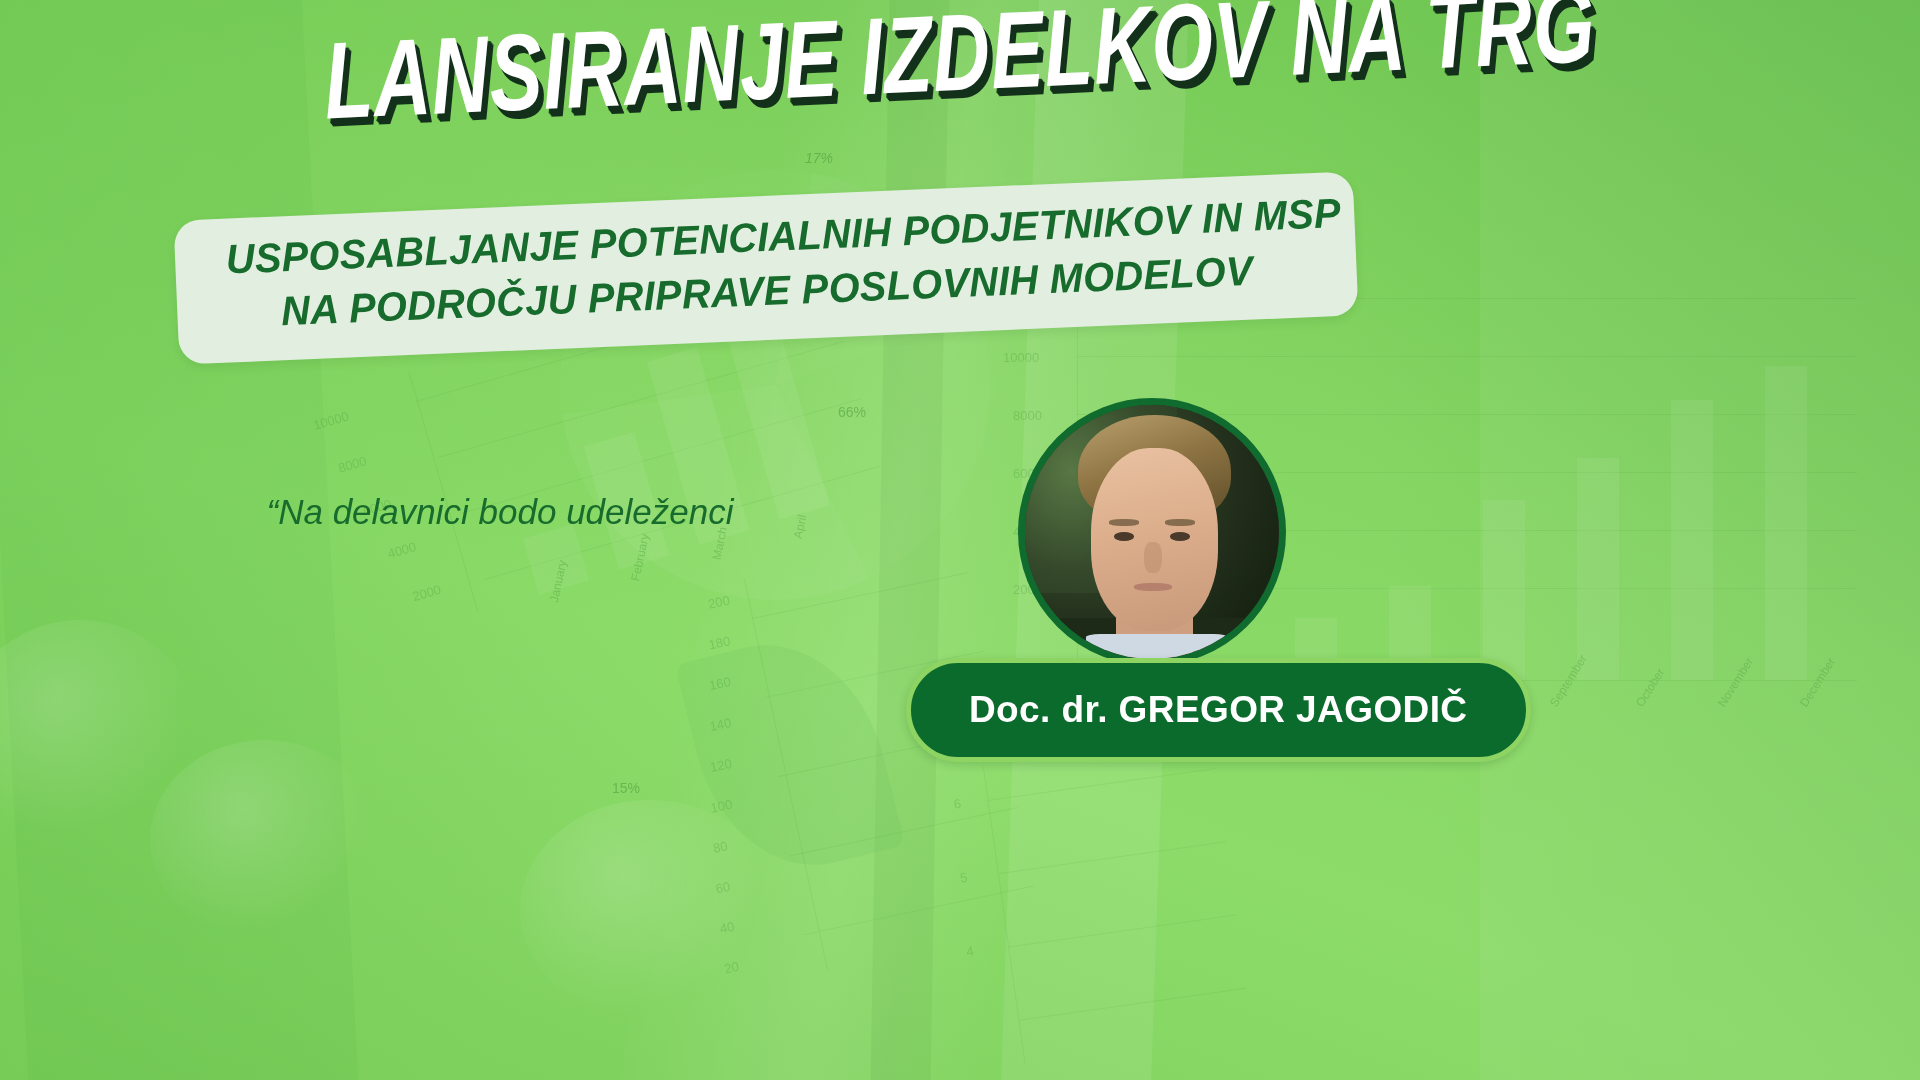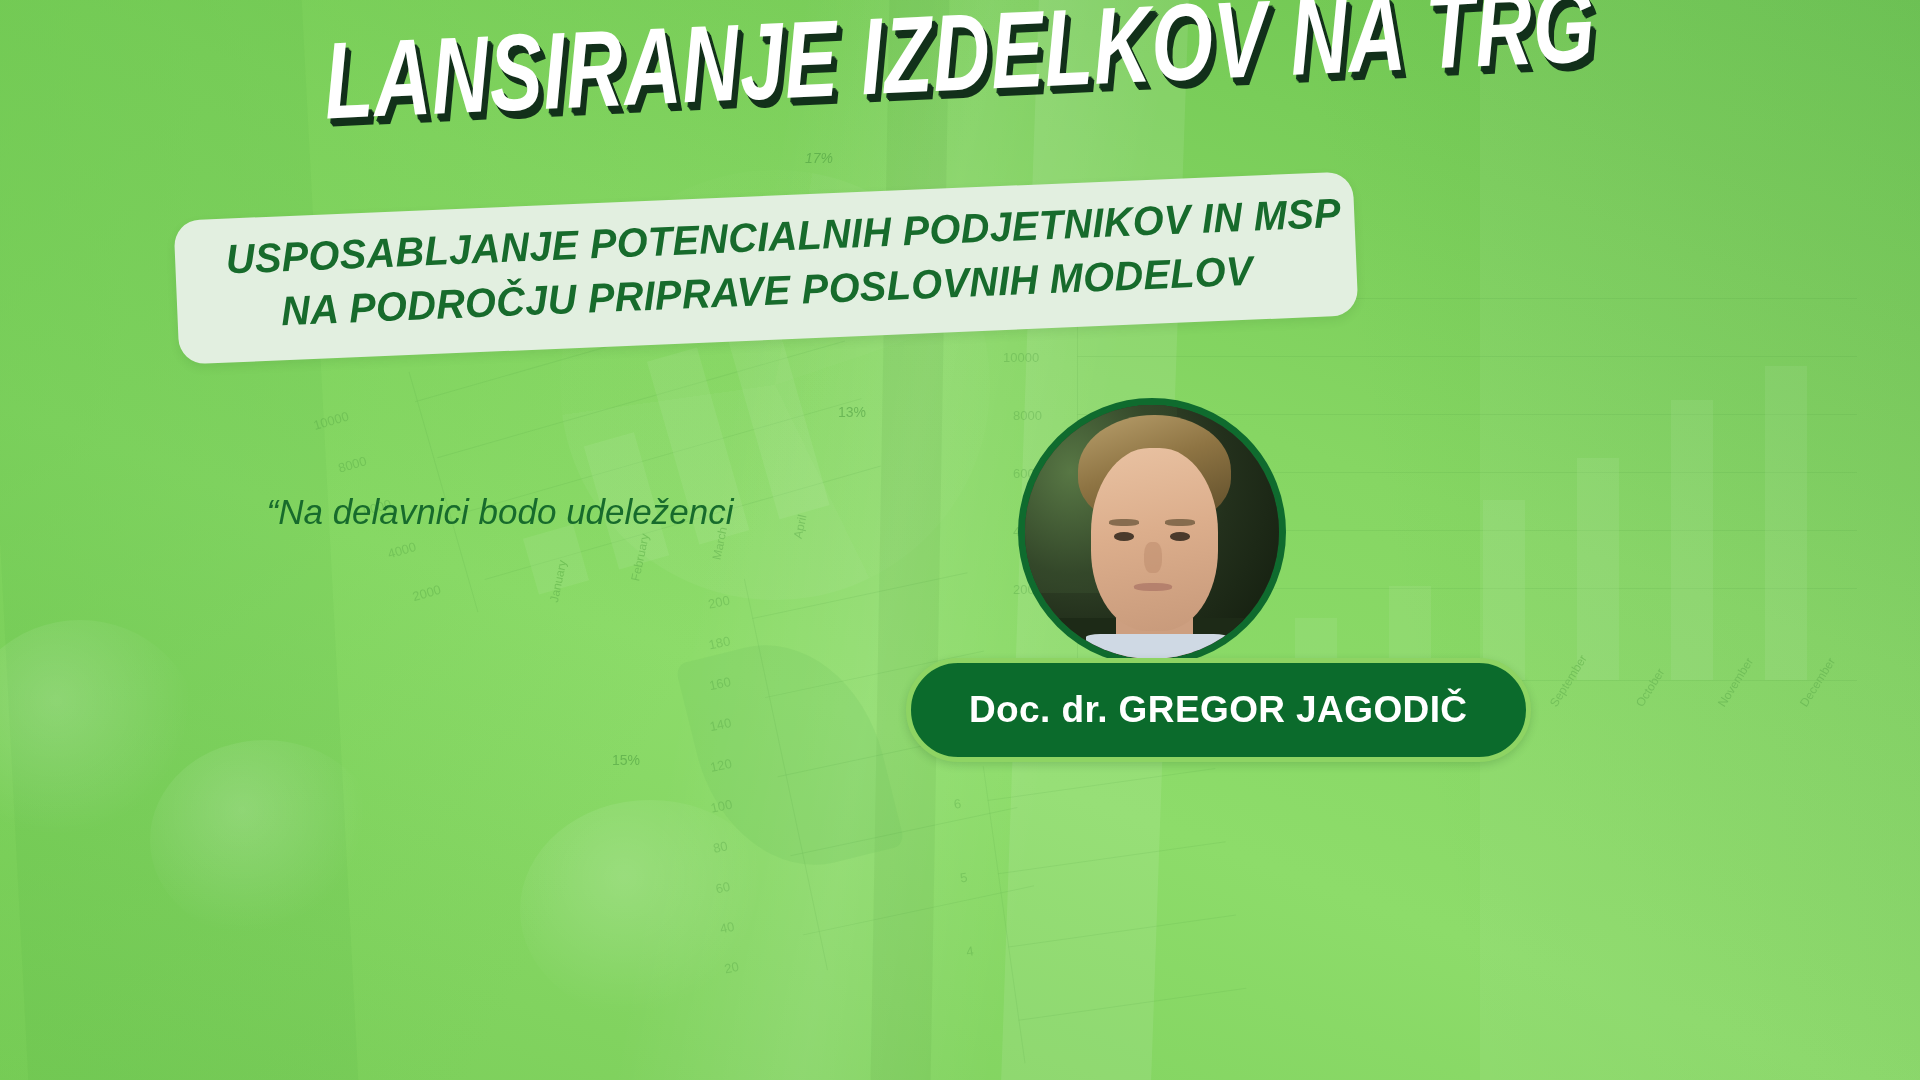--- a/index.html
+++ b/index.html
@@ -214,22 +214,22 @@
 <div class="band b1"></div>
 <div class="band b4"></div>
 
 <div class="blob x1"></div>
 <div class="blob x2"></div>
 <div class="blob x3"></div>
 <div class="leaf-ghost"></div>
 
 <div class="pie-ghost"></div>
 <div class="pct-ghost" style="left:805px; top:150px;font-style:italic;">17%</div>
-<div class="pct-ghost" style="left:838px; top:404px;">13%</div>
-<div class="pct-ghost" style="left:612px; top:752px;">15%</div>
+<div class="pct-ghost" style="left:838px; top:404px;">66%</div>
+<div class="pct-ghost" style="left:612px; top:780px;">15%</div>
 
 <div class="ghost" id="ghost-left">
   <div class="gaxis-lbl" style="left:6px;   top:38px;">10000</div>
   <div class="gaxis-lbl" style="left:18px;  top:86px;">8000</div>
   <div class="gaxis-lbl" style="left:30px;  top:134px;">6000</div>
   <div class="gaxis-lbl" style="left:42px;  top:182px;">4000</div>
   <div class="gaxis-lbl" style="left:54px;  top:230px;">2000</div>
   <div class="gline" style="left:110px; top:50px;  width:430px;"></div>
   <div class="gline" style="left:116px; top:110px; width:424px;"></div>
   <div class="gline" style="left:122px; top:170px; width:418px;"></div>

